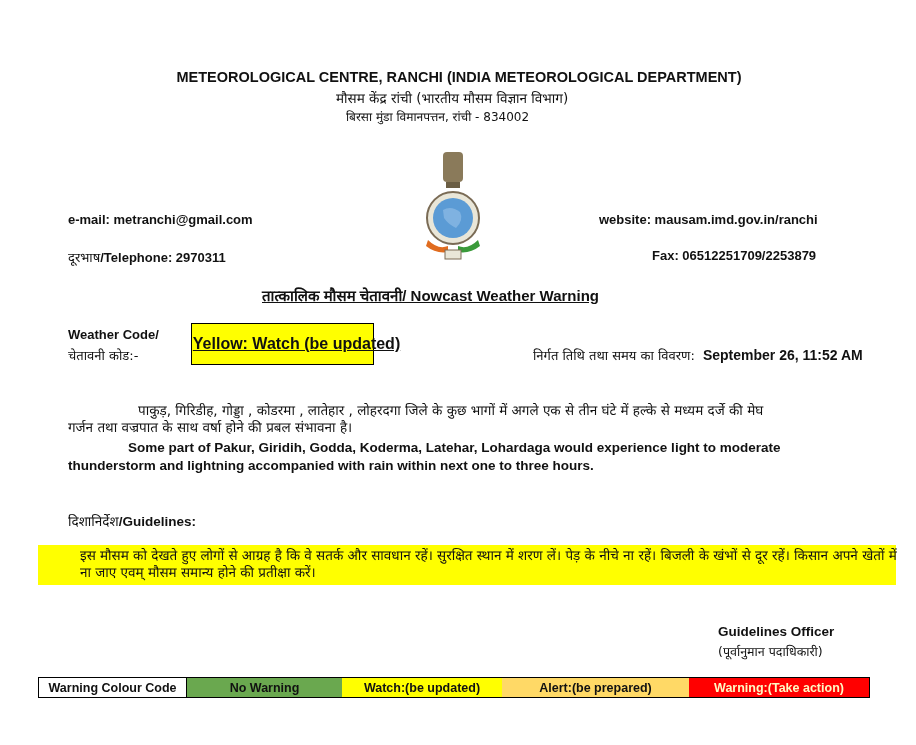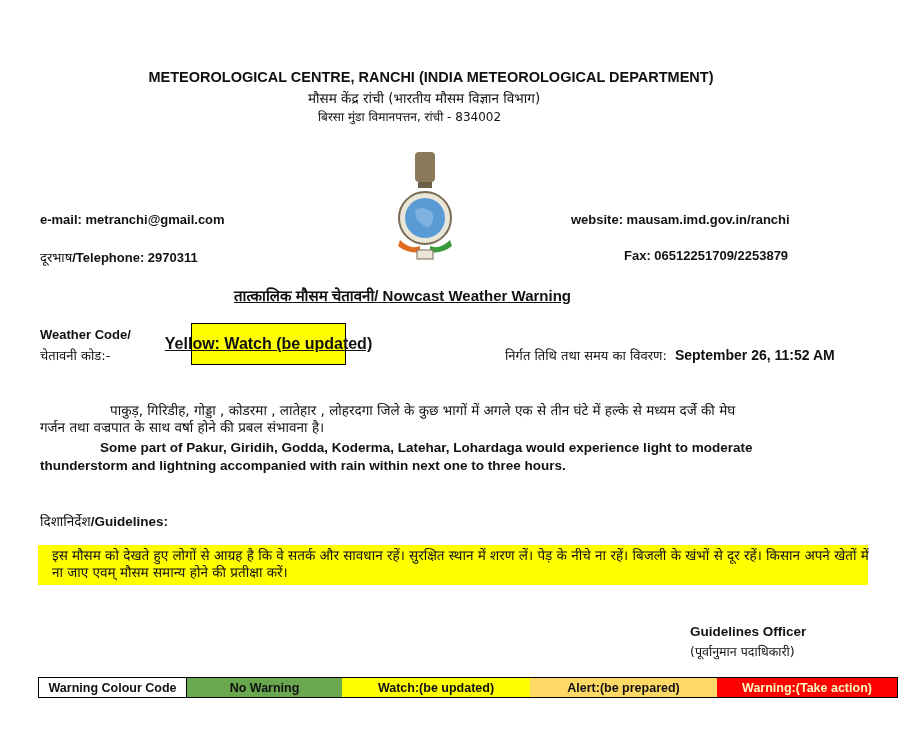--- a/index.html
+++ b/index.html
@@ -1,18 +1,18 @@
 <!DOCTYPE html>
 <html><head>
 <meta charset="utf-8">
 <style>
   html, body { margin: 0; padding: 0; background: #ffffff; }
   body { width: 916px; height: 745px; position: relative; overflow: hidden;
          font-family: "Liberation Sans", "DejaVu Sans", sans-serif; color: #111; }
-  .abs { position: absolute; white-space: nowrap; }
+  .abs { position: absolute; white-space: nowrap; padding-left: 28px; }
   .b { font-weight: bold; }
   .hdr-en { left: 0; width: 862px; text-align: center; top: 69px; font-size: 14.5px; font-weight: bold; }
   .hdr-hi { top: 89px; left: 308px; font-size: 13.5px; font-family: "DejaVu Sans", sans-serif; }
   .hdr-addr { top: 108px; left: 318px; font-size: 12px; font-family: "DejaVu Sans", sans-serif; }
   .contact { font-size: 13px; font-weight: bold; }
   .hi { font-family: "DejaVu Sans", sans-serif; }
   .title { top: 285px; left: 234px; font-size: 15px; font-weight: bold; text-decoration: underline; }
   .code-label { left: 40px; font-size: 13px; font-weight: bold; }
   .code-box { left: 191px; top: 323px; width: 153px; height: 40px; background: #ffff00; border: 1px solid #000;
               display: flex; align-items: center; justify-content: center; font-size: 16px; font-weight: bold; text-decoration: underline; }
@@ -68,16 +68,16 @@
 <div class="abs" style="top:512px;left:40px;font-size:13.5px;text-align:center;"><span class="hi">दिशानिर्देश</span><span class="b">/Guidelines:</span></div>
 <div class="abs guide-box"></div>
 <div class="abs guide-text hi">इस मौसम को देखते हुए लोगों से आग्रह है कि वे सतर्क और सावधान रहें। सुरक्षित स्थान में शरण लें। पेड़ के नीचे ना रहें। बिजली के खंभों से दूर रहें। किसान अपने खेतों में ना जाए एवम् मौसम समान्य होने की प्रतीक्षा करें।</div>
 
 <div class="abs officer b" style="top:624px;">Guidelines Officer</div>
 <div class="abs officer hi" style="top:643px;font-size:12.5px;">(पूर्वानुमान पदाधिकारी)</div>
 
 <div class="legend">
   <div style="width:148px;background:#ffffff;border-right:1px solid #000;">Warning Colour Code</div>
   <div style="width:155px;background:#6aa84f;">No Warning</div>
-  <div style="width:188px;background:#ffff00;">Watch:(be updated)</div>
+  <div style="width:160px;background:#ffff00;">Watch:(be updated)</div>
   <div style="width:187px;background:#ffd966;">Alert:(be prepared)</div>
   <div style="width:180px;background:#ff0000;color:#fef9c3;">Warning:(Take action)</div>
 </div>
 
 </body></html>

